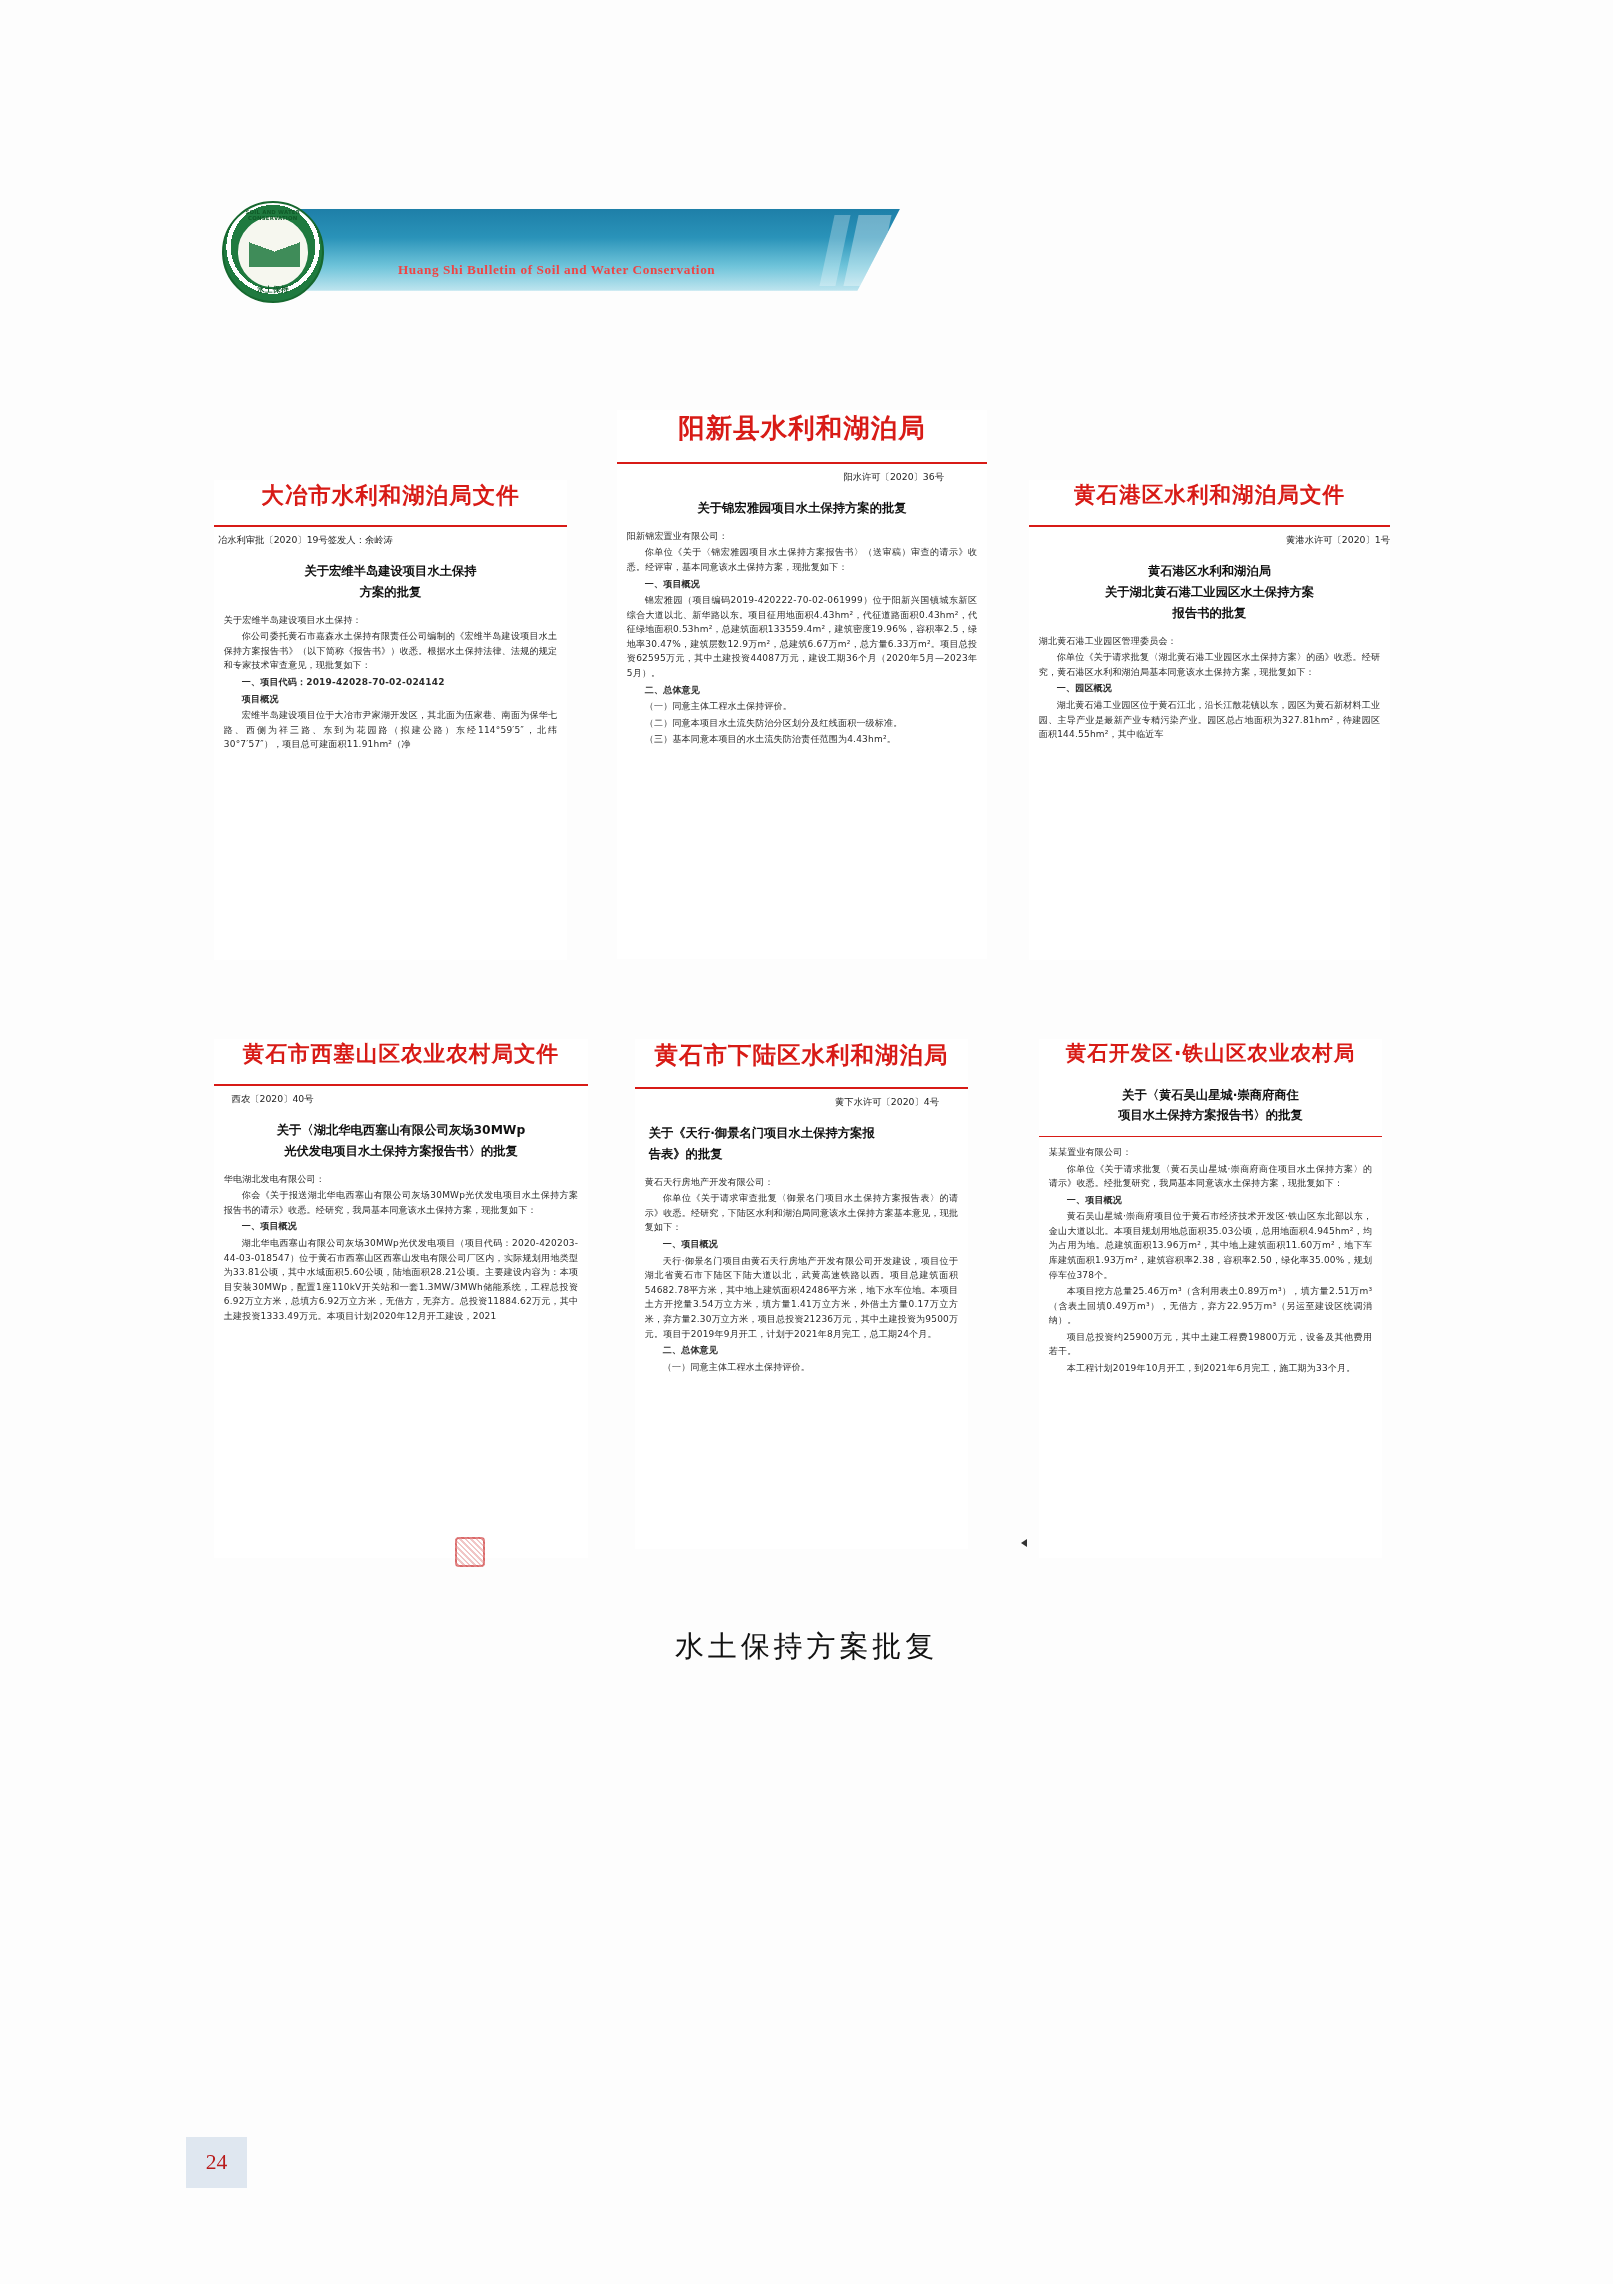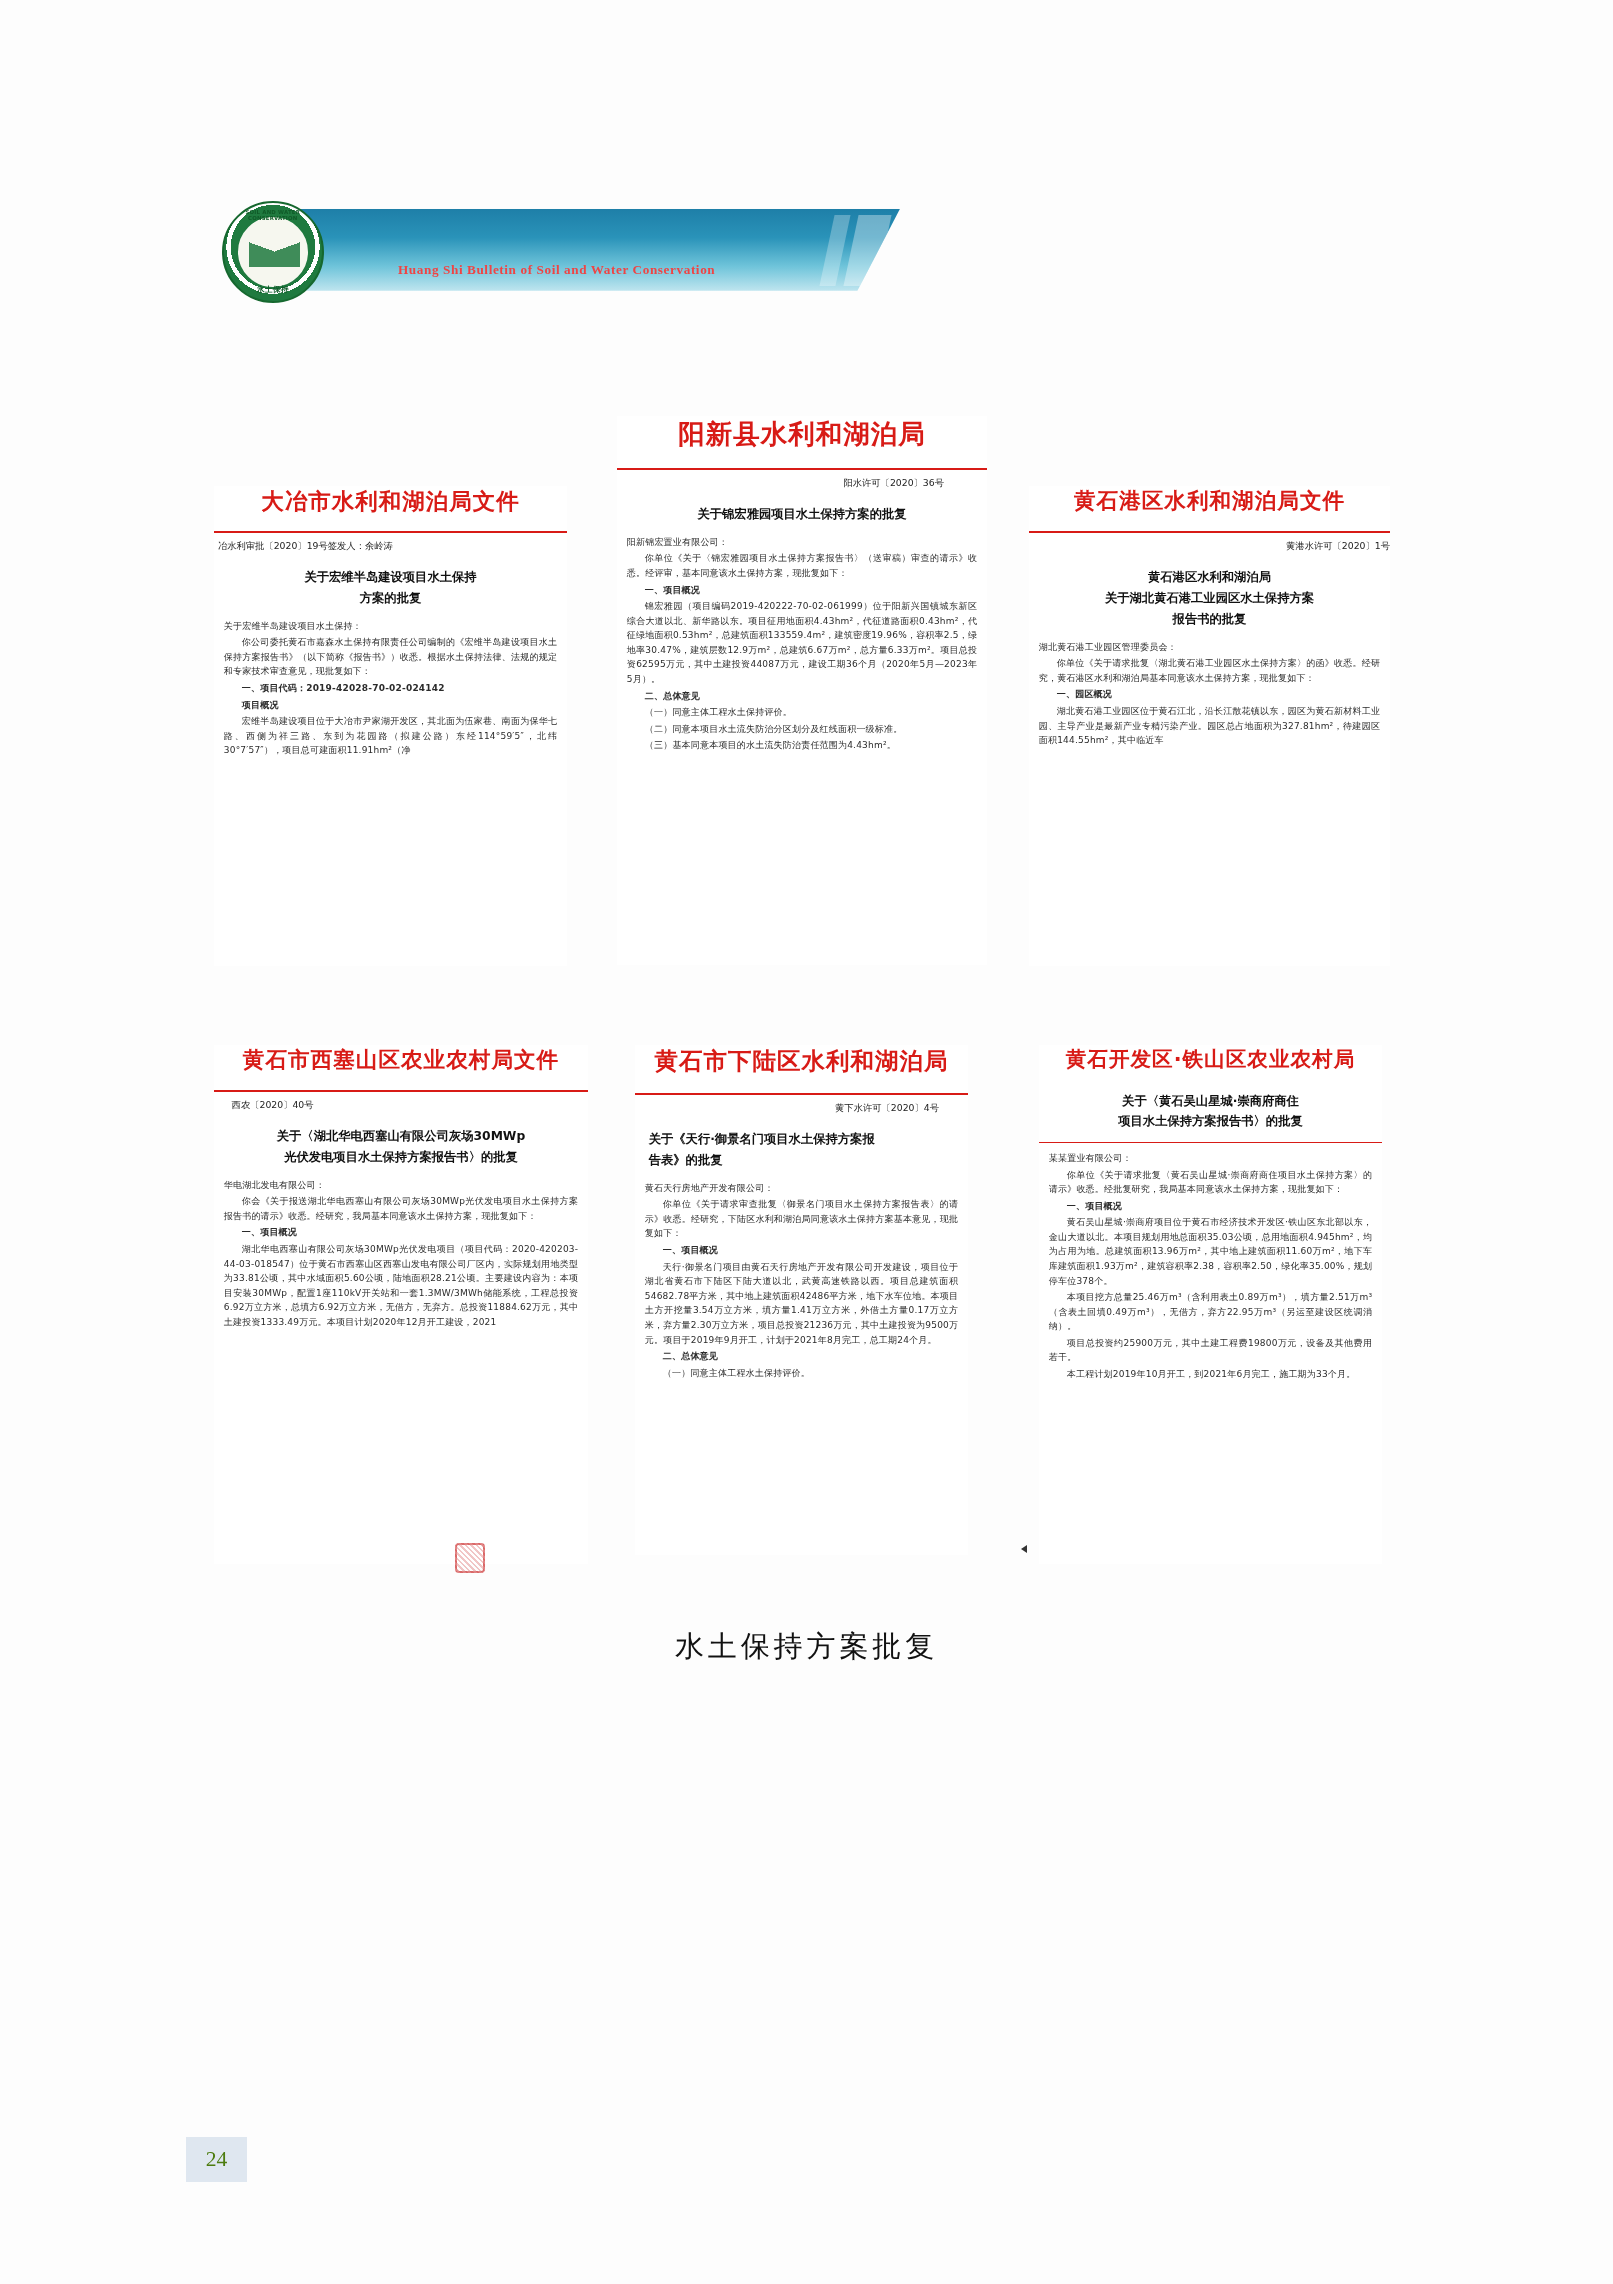--- a/index.html
+++ b/index.html
@@ -122,21 +122,20 @@
   }
   .emblem .ribbon-text-top { top: 5.9px; }
   .emblem .ribbon-text-bottom { bottom: 5.9px; font-size: 7.8px; }
 
   
   .doc {
     position: absolute;
     box-sizing: border-box;
     background: #ffffff;
     padding: 0;
-    margin-top: 6px;
   }
   .doc-title {
     text-align: center;
     color: #d81b16;
     font-weight: bold;
     letter-spacing: 1px;
     font-family: "DejaVu Sans", "Liberation Sans", sans-serif;
     white-space: nowrap;
   }
   .doc-rule {
@@ -190,23 +189,23 @@
     font-size: 29px;
     letter-spacing: 3.9px;
     color: #111;
     font-family: "Liberation Serif", "DejaVu Serif", serif;
   }
   .page-number {
     position: absolute;
     left: 186px;
     top: 2137px;
     width: 61px;
-    height: 45px;
+    height: 51px;
     background: #dfe7f0;
-    color: #4d7c0f;
+    color: #b91c1c;
     font-size: 21.6px;
     display: flex;
     align-items: center;
     justify-content: center;
     font-family: "Liberation Serif", serif;
   }
   .tri-marker {
     position: absolute;
     width: 0; height: 0;
     border-top: 4.9px solid transparent;

